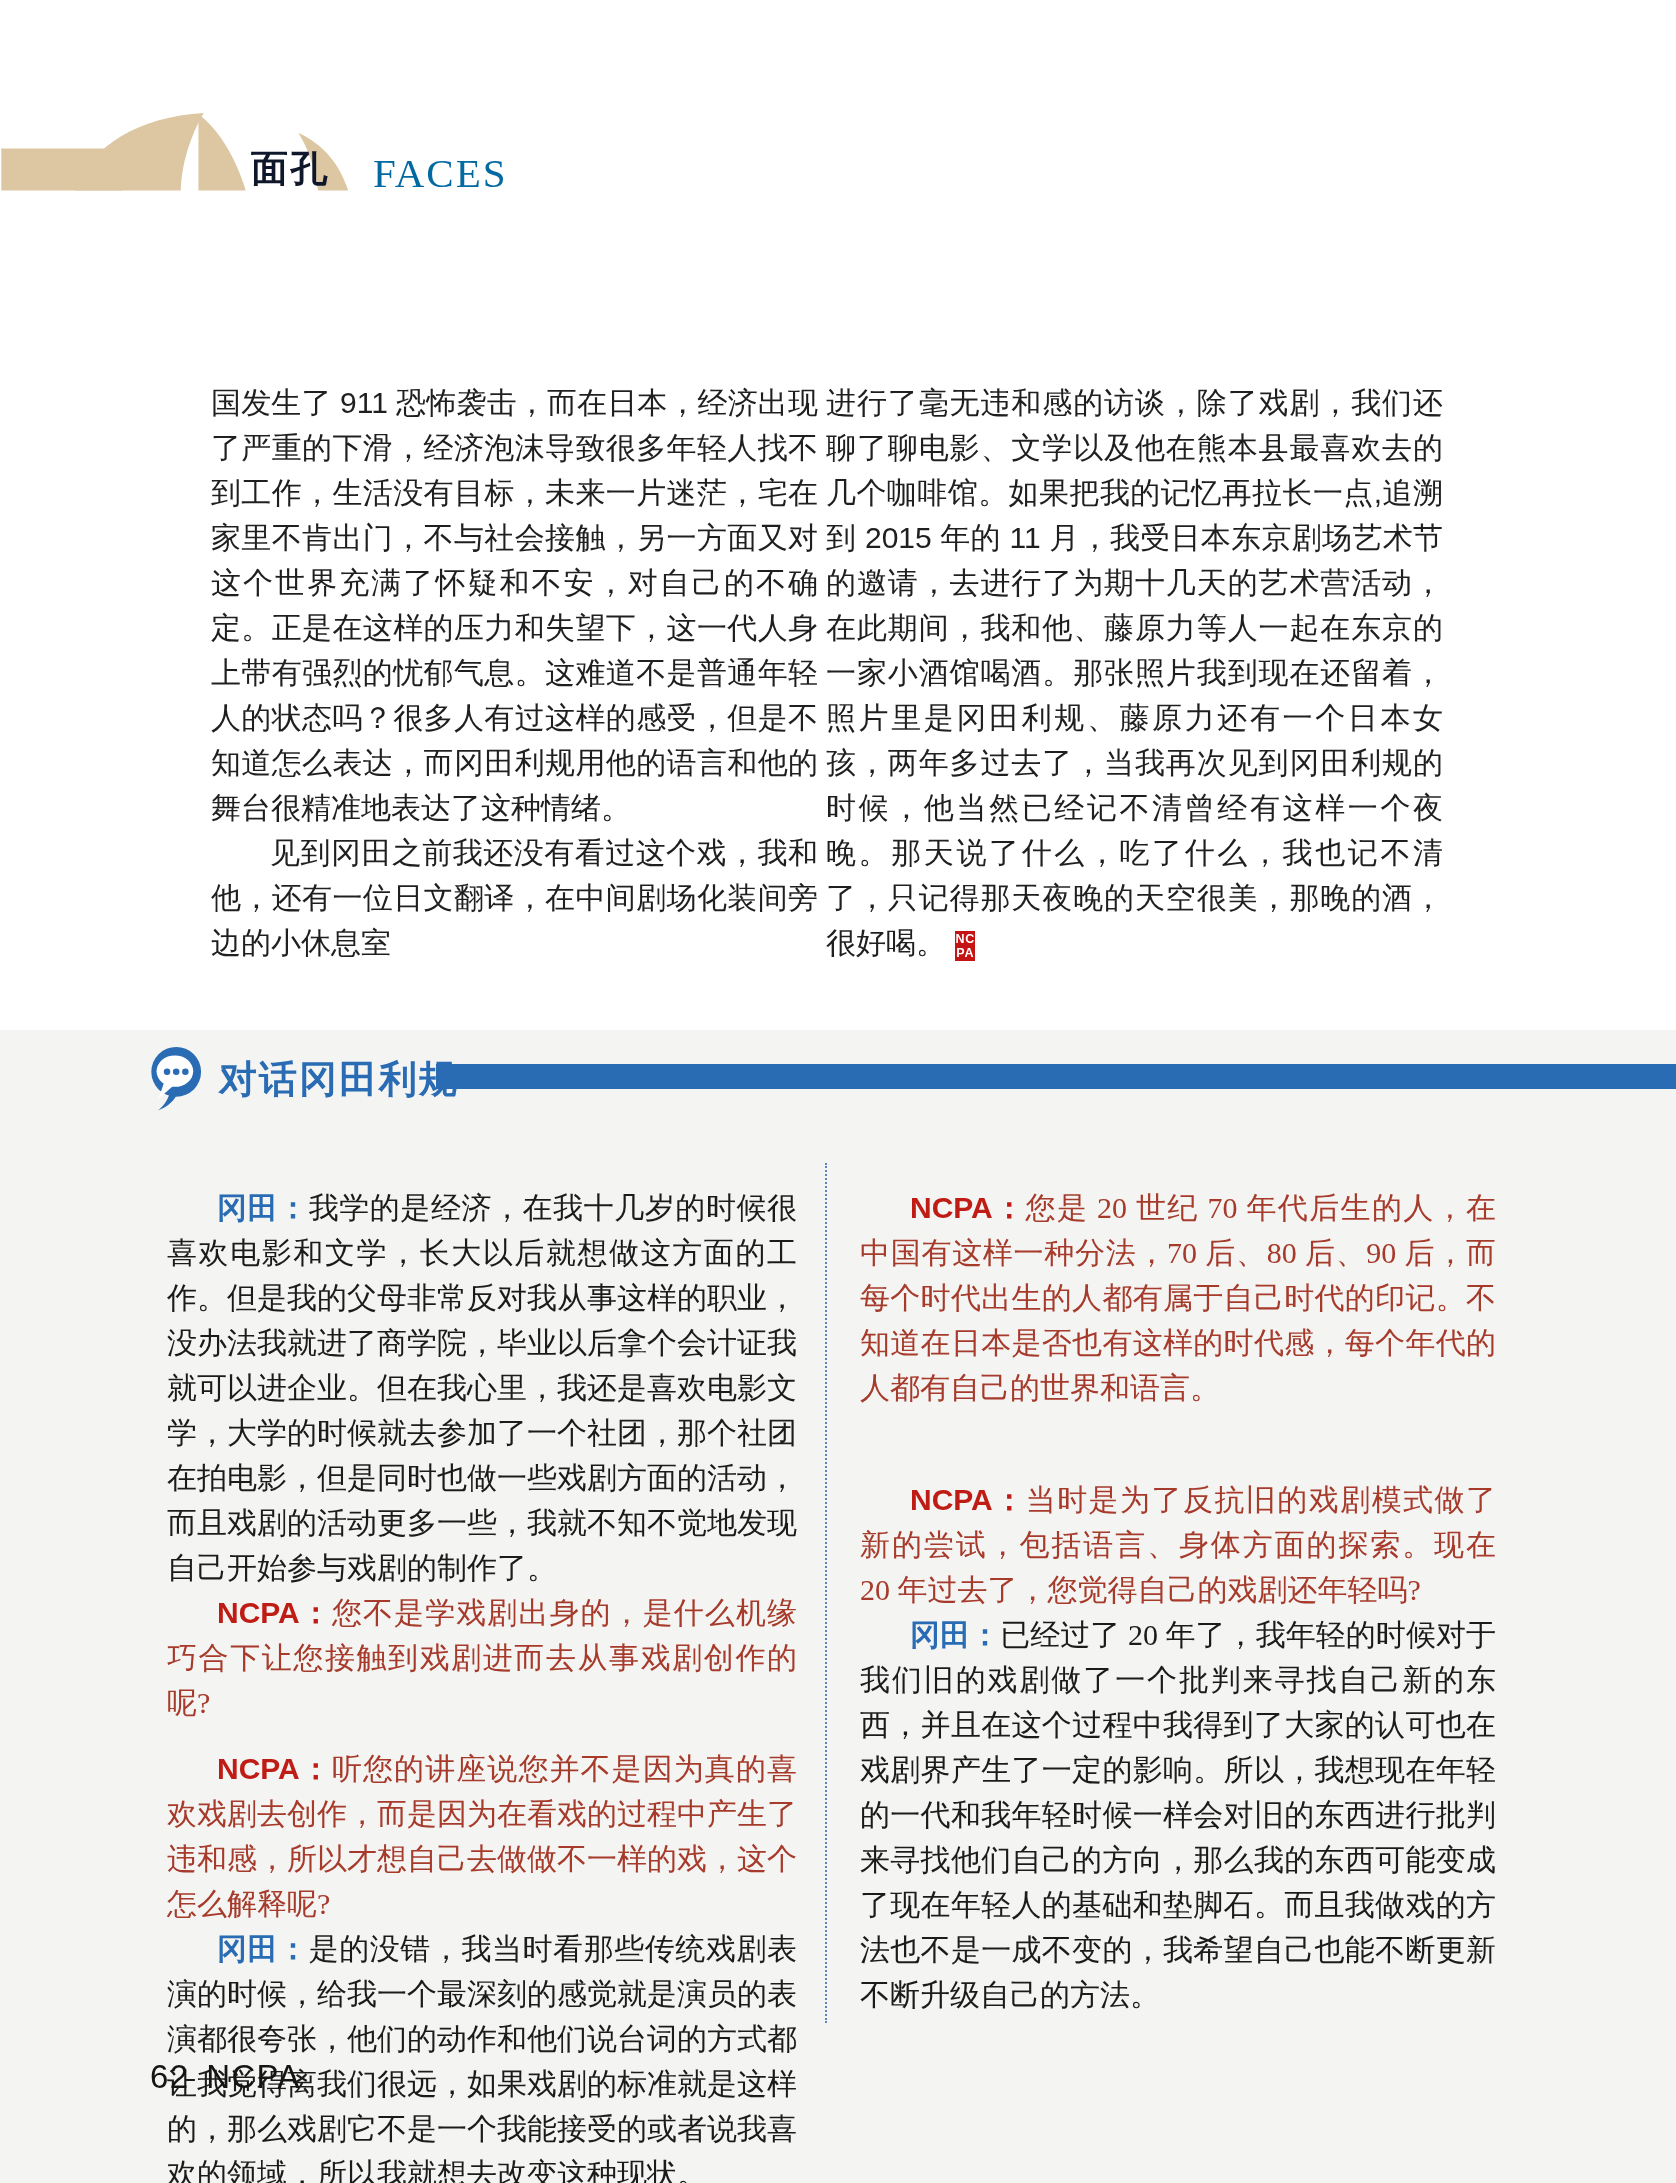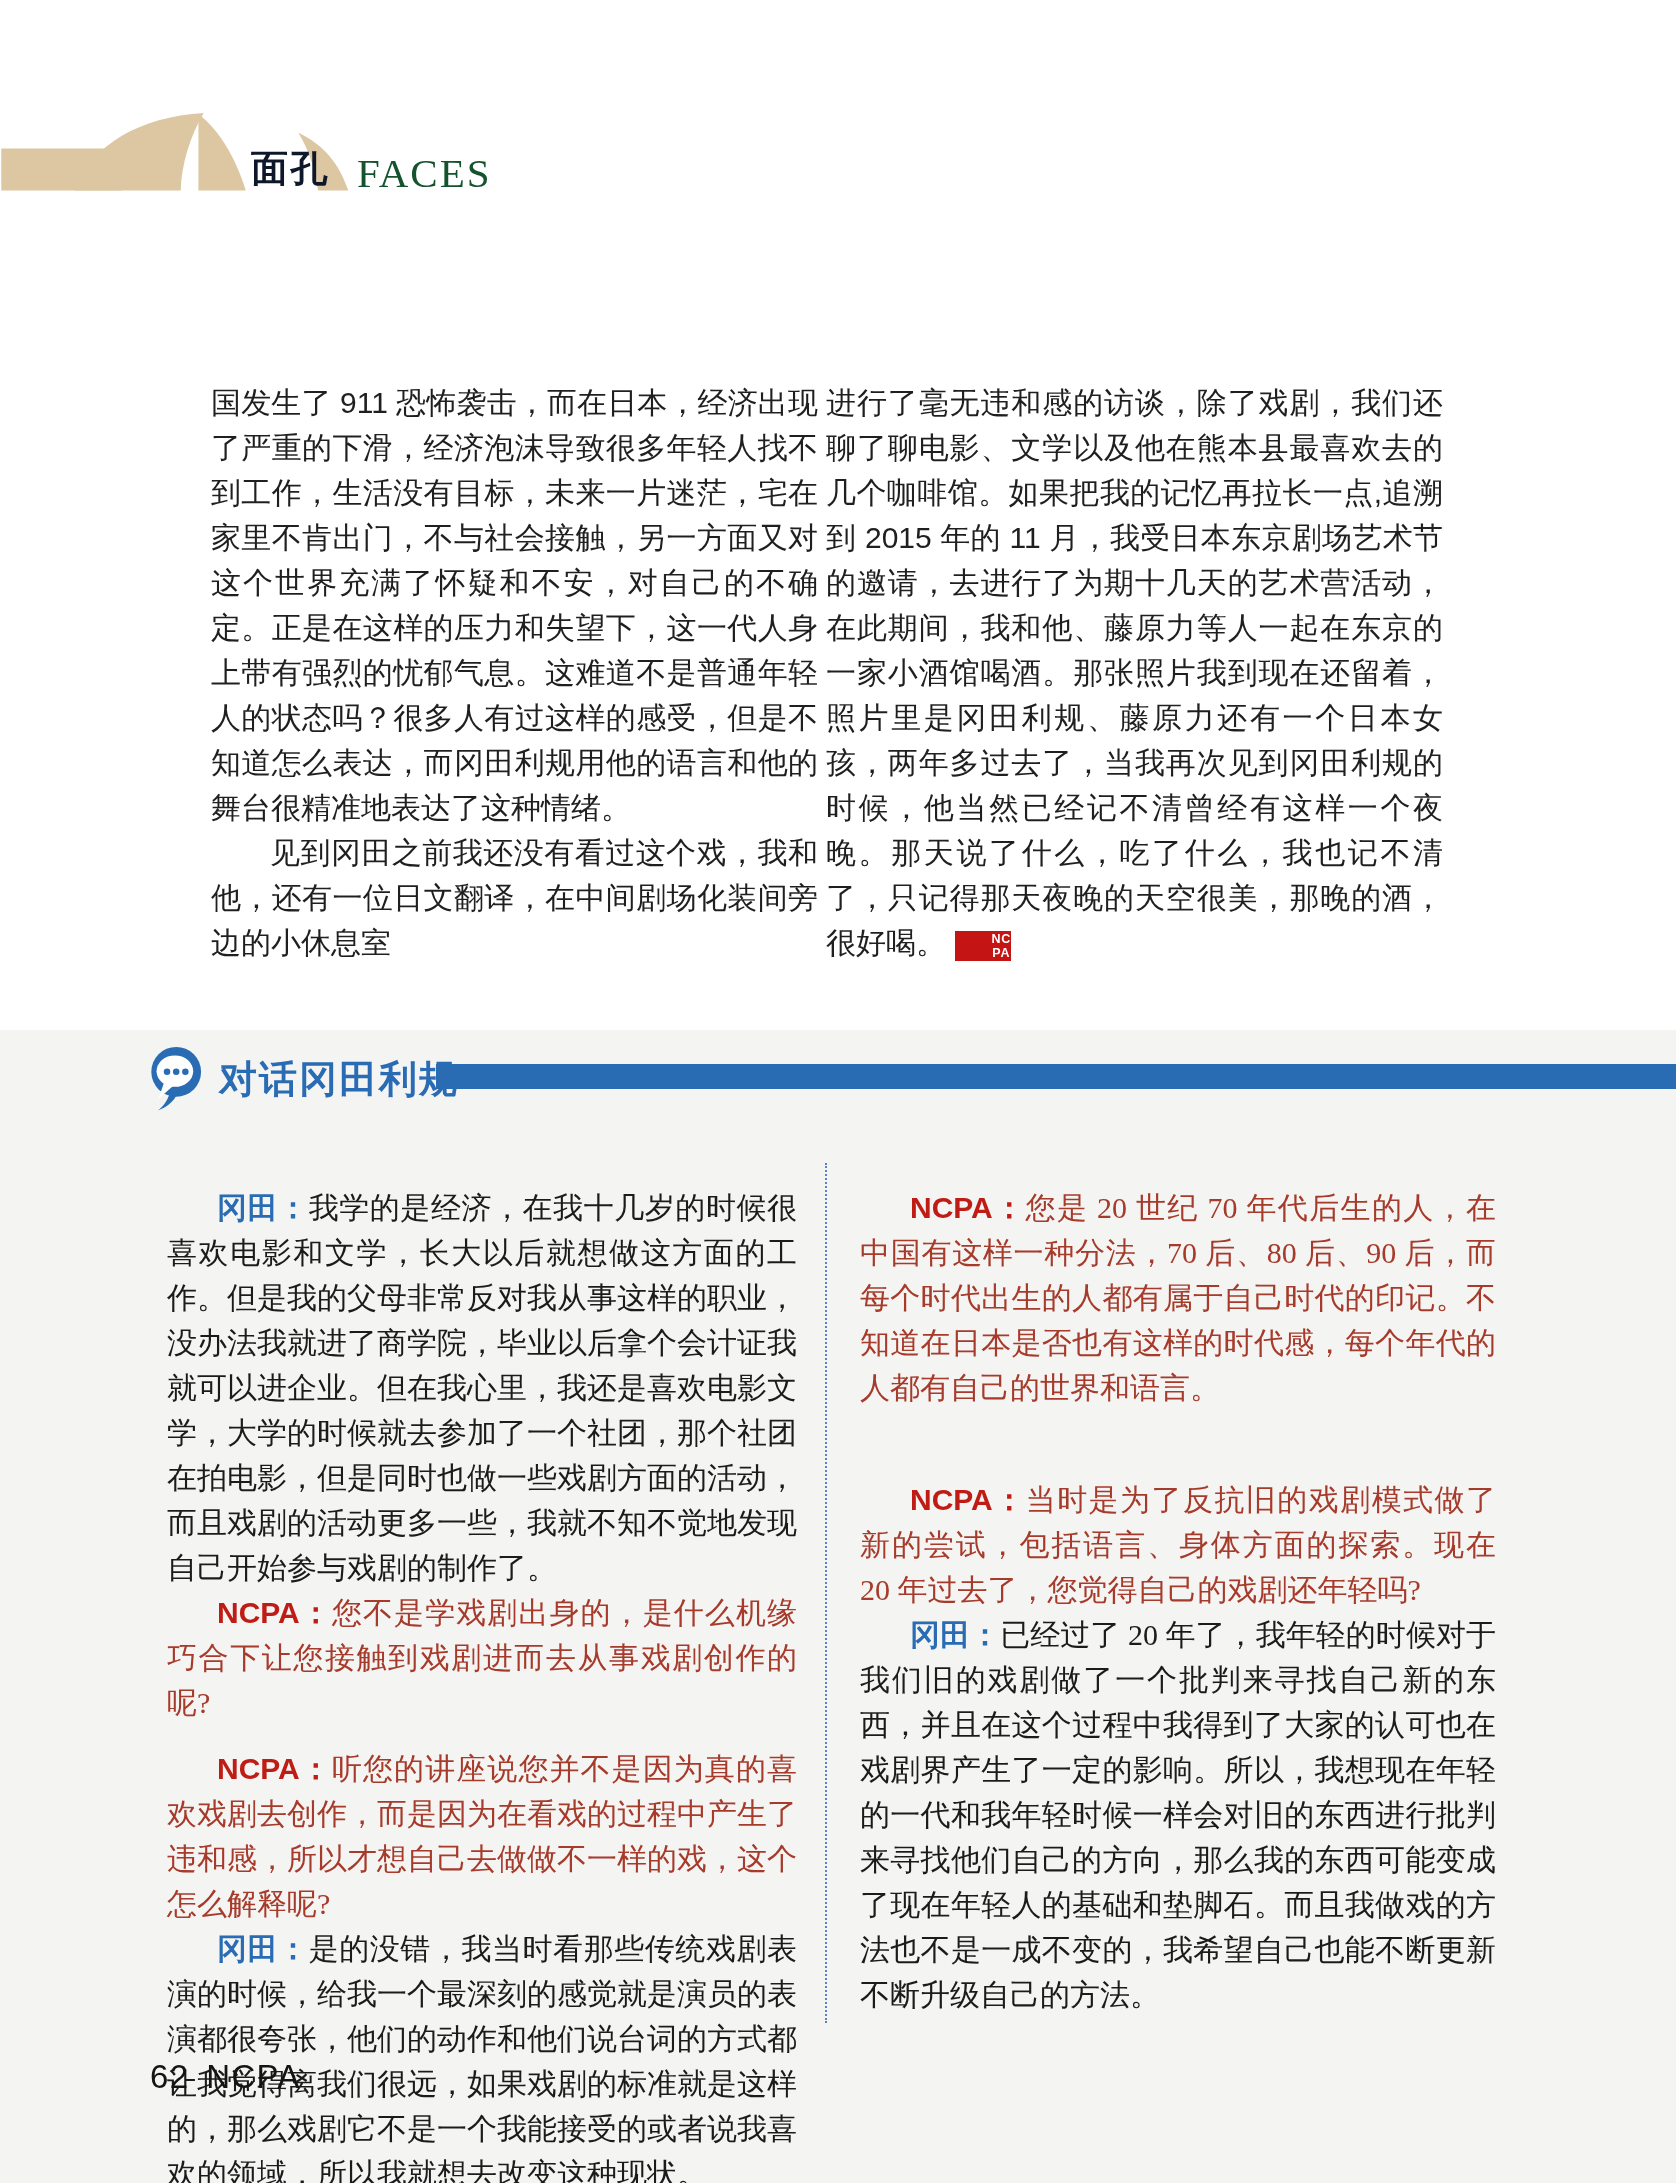--- a/index.html
+++ b/index.html
@@ -8,35 +8,35 @@
     font-family:"Liberation Sans","DejaVu Sans",sans-serif;color:#1f1f1f;
   }
   
   .logo-wrap{position:absolute;left:0;top:109px;width:502px;height:92px;}
   .logo-svg{position:absolute;left:0;top:0;}
   .logo-cn{
     position:absolute;left:251px;top:35px;font-size:37px;font-weight:bold;
     color:#0f172a;letter-spacing:2.6px;font-family:"Liberation Sans","DejaVu Sans",sans-serif;
   }
   .logo-en{
-    position:absolute;left:357px;top:40px;font-size:41px;color:#14532d;
+    position:absolute;left:373px;top:40px;font-size:41px;color:#0369a1;
     font-family:"Liberation Serif","DejaVu Serif",serif;letter-spacing:2px;
   }
   
   .article-col{position:absolute;top:380px;}
   .article-col.left{left:211px;width:607px;}
   .article-col.right{left:826px;width:617px;}
   .article-col p{
     margin:0;font-size:30px;line-height:45px;text-align:justify;color:#1f1f1f;
     font-family:"Liberation Sans","DejaVu Sans",sans-serif;
   }
   .indent{text-indent:59px;}
   .endmark{
     display:inline-block;width:20px;height:30px;background:#c41414;margin-left:9.2px;
-    vertical-align:-4px;text-align:center;padding-left:36px;
+    vertical-align:-4px;text-align:center;
   }
   .endmark span{
     display:block;color:#ffffff;font-size:12.5px;line-height:14.5px;font-weight:bold;
     letter-spacing:0.7px;font-family:"Liberation Sans","DejaVu Sans",sans-serif;
   }
   .endmark span:first-child{margin-top:0.7px;}
   
   .gray-band{position:absolute;left:0;top:1030px;width:1676px;height:1153px;background:#f4f4f2;}
   .dlg-icon{position:absolute;left:150px;top:1046px;}
   .dlg-title{

